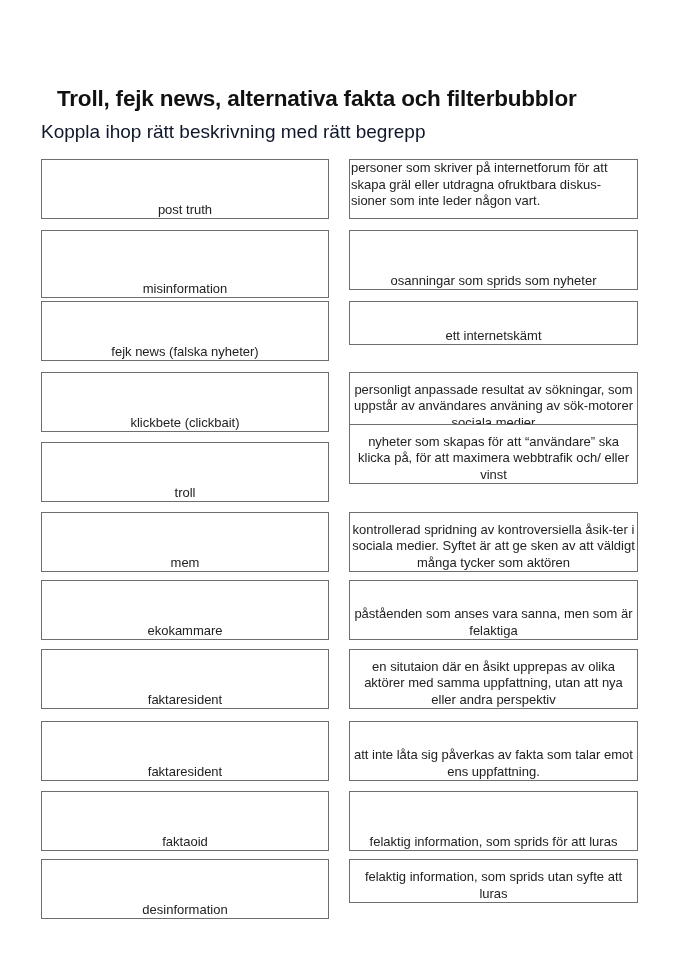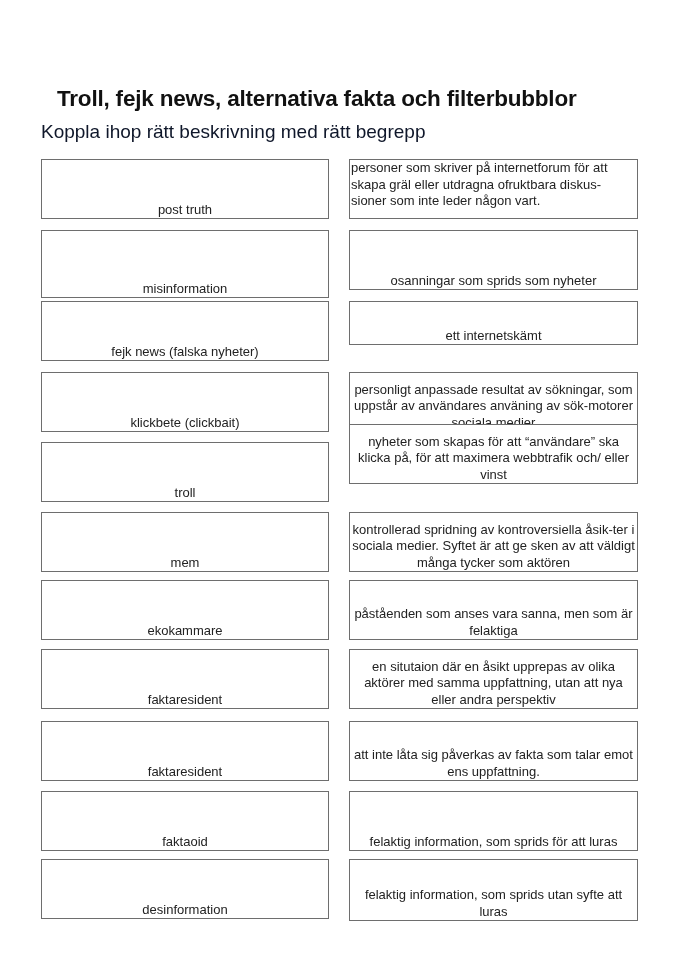--- a/index.html
+++ b/index.html
@@ -81,16 +81,16 @@
     </div>
   <div class="box right" style="top:649px;height:60px">
       <span>en situtaion där en åsikt upprepas av olika aktörer med samma uppfattning, utan att nya eller andra perspektiv</span>
     </div>
   <div class="box right" style="top:721px;height:60px">
       <span>att inte låta sig påverkas av fakta som talar emot ens uppfattning.</span>
     </div>
   <div class="box right" style="top:791px;height:60px">
       <span>felaktig information, som sprids för att luras</span>
     </div>
-  <div class="box right" style="top:859px;height:62px">
+  <div class="box right" style="top:859px;height:44px">
       <span>felaktig information, som sprids utan syfte att luras</span>
     </div>
 </div>
 
 </body></html>

